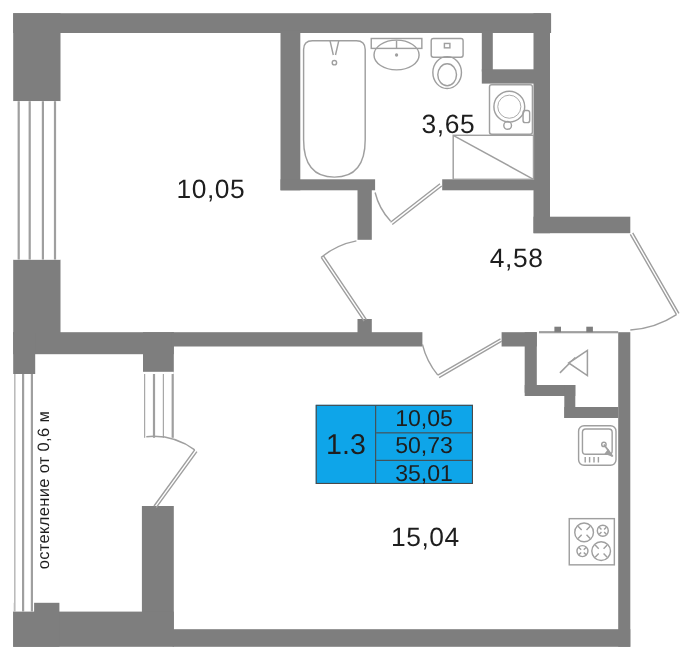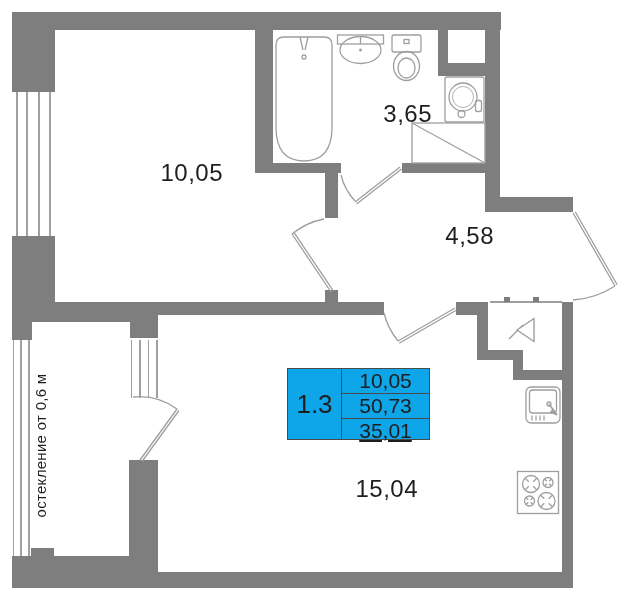--- a/index.html
+++ b/index.html
@@ -22,21 +22,21 @@
   .overlay .fillg{fill:var(--line);stroke:none;}
   .overlay .fillw{fill:#fff;stroke:var(--line);stroke-width:1.4;}
   .overlay .dot{fill:var(--line);stroke:none;}
   .area-table{position:absolute;left:287px;top:368px;width:141px;height:70px;
     display:flex;border:1.5px solid var(--tborder);background:#0ea5e9;color:var(--text);}
   .area-table .unit{width:53px;border-right:1.5px solid var(--tborder);
     display:flex;align-items:center;justify-content:center;font-size:26px;}
   .area-table .vals{flex:1;display:flex;flex-direction:column;}
   .area-table .vals .val{flex:1;display:flex;align-items:center;justify-content:center;
     font-size:21px;border-bottom:1.5px solid var(--tborder);}
-  .area-table .vals .val:last-child{border-bottom:none;text-decoration:underline;}
+  .area-table .vals .val:last-child{border-bottom:none;}
 </style>
 </head>
 <body>
 
 <div id="plan">
 
   <i class="wall" style="left:12px;top:12px;width:489px;height:18px"></i>
   <i class="wall" style="left:12px;top:12px;width:43px;height:80px"></i>
   <i class="wall" style="left:12px;top:236px;width:43px;height:68px"></i>
   <i class="wall" style="left:12px;top:302px;width:146px;height:20px"></i>

